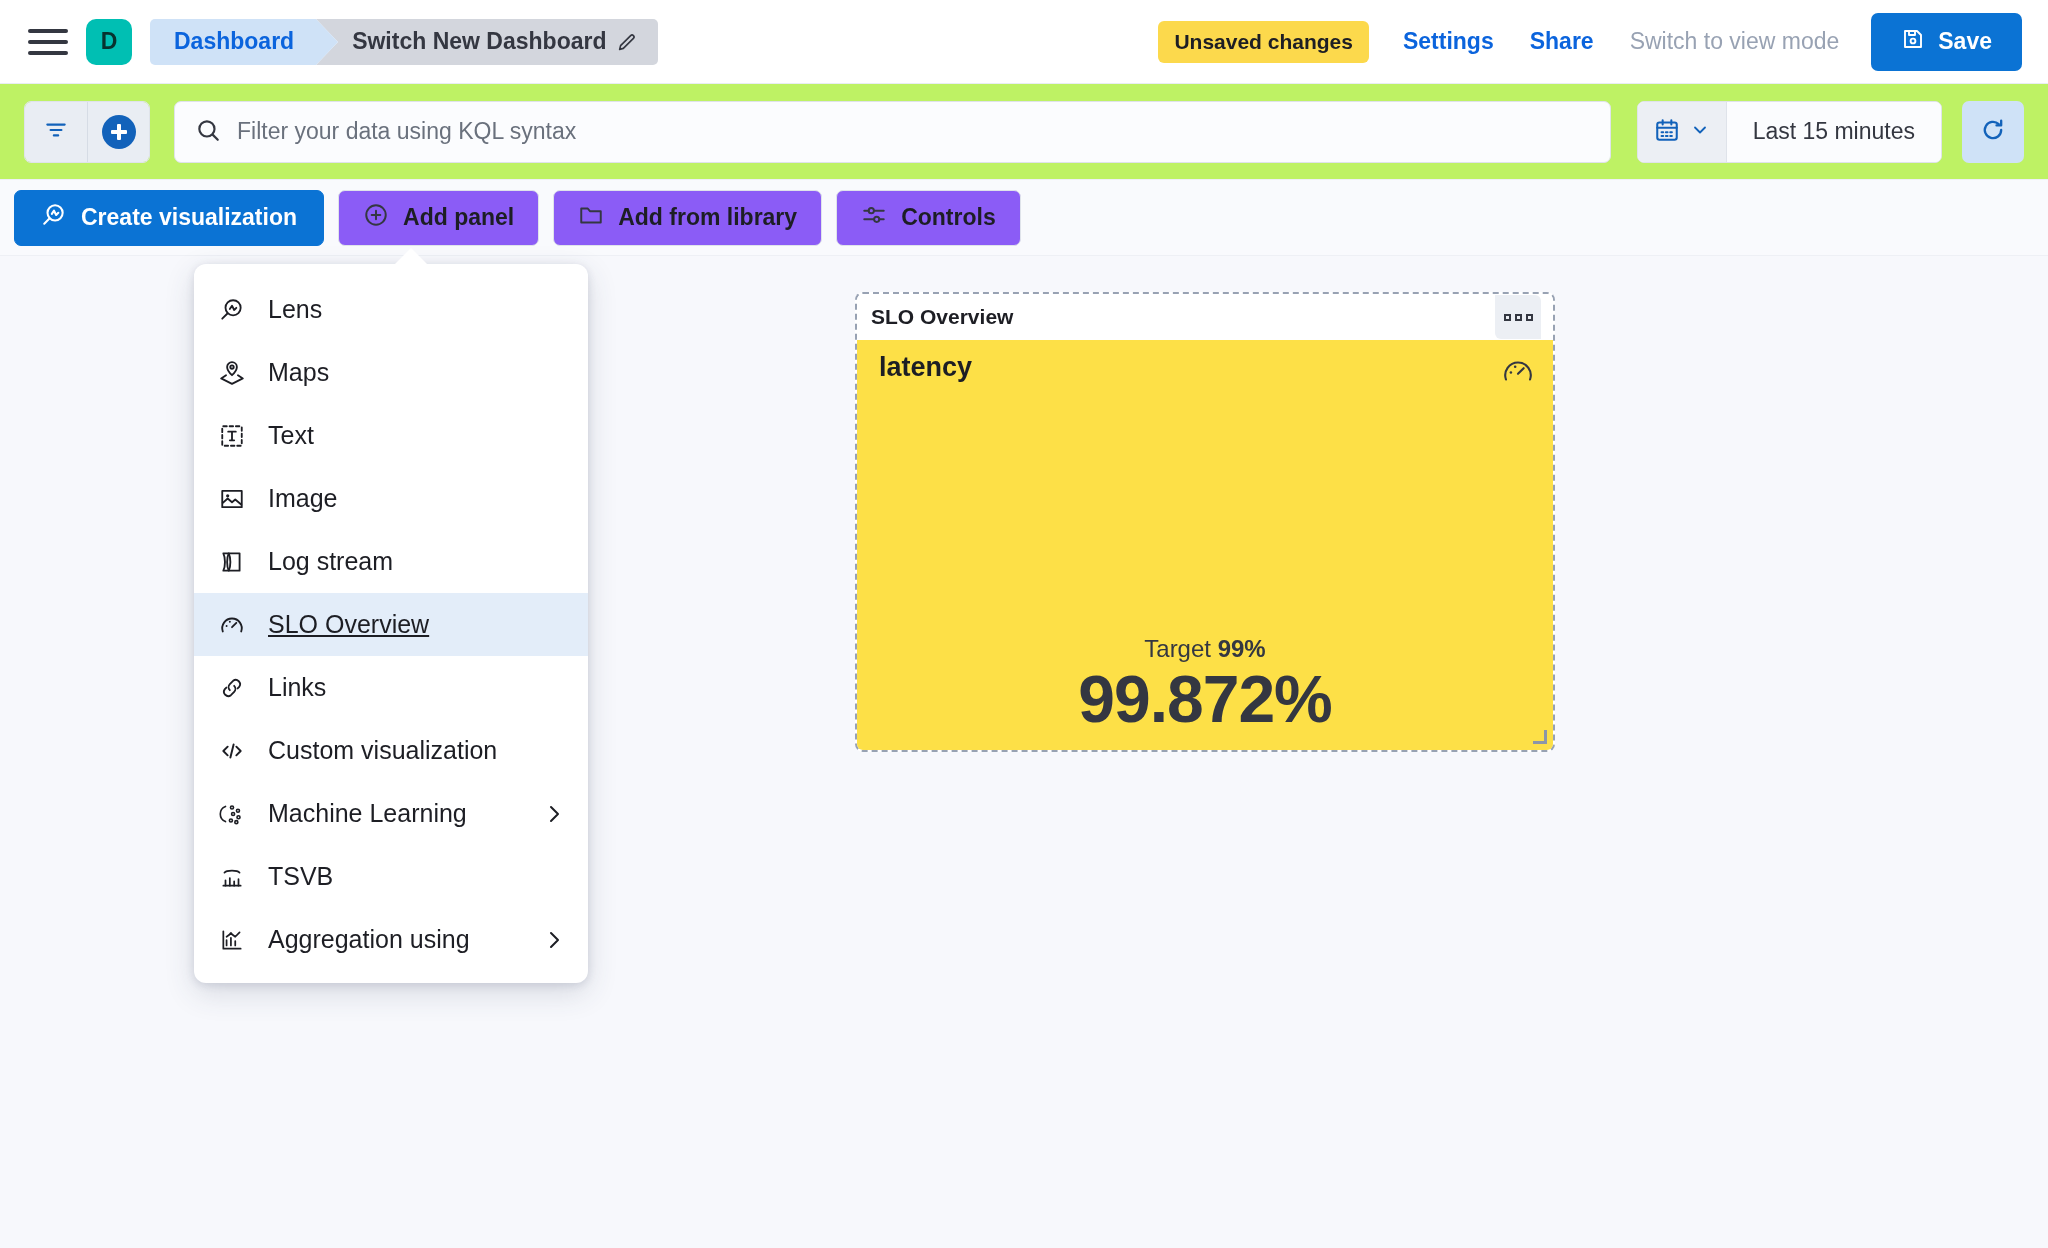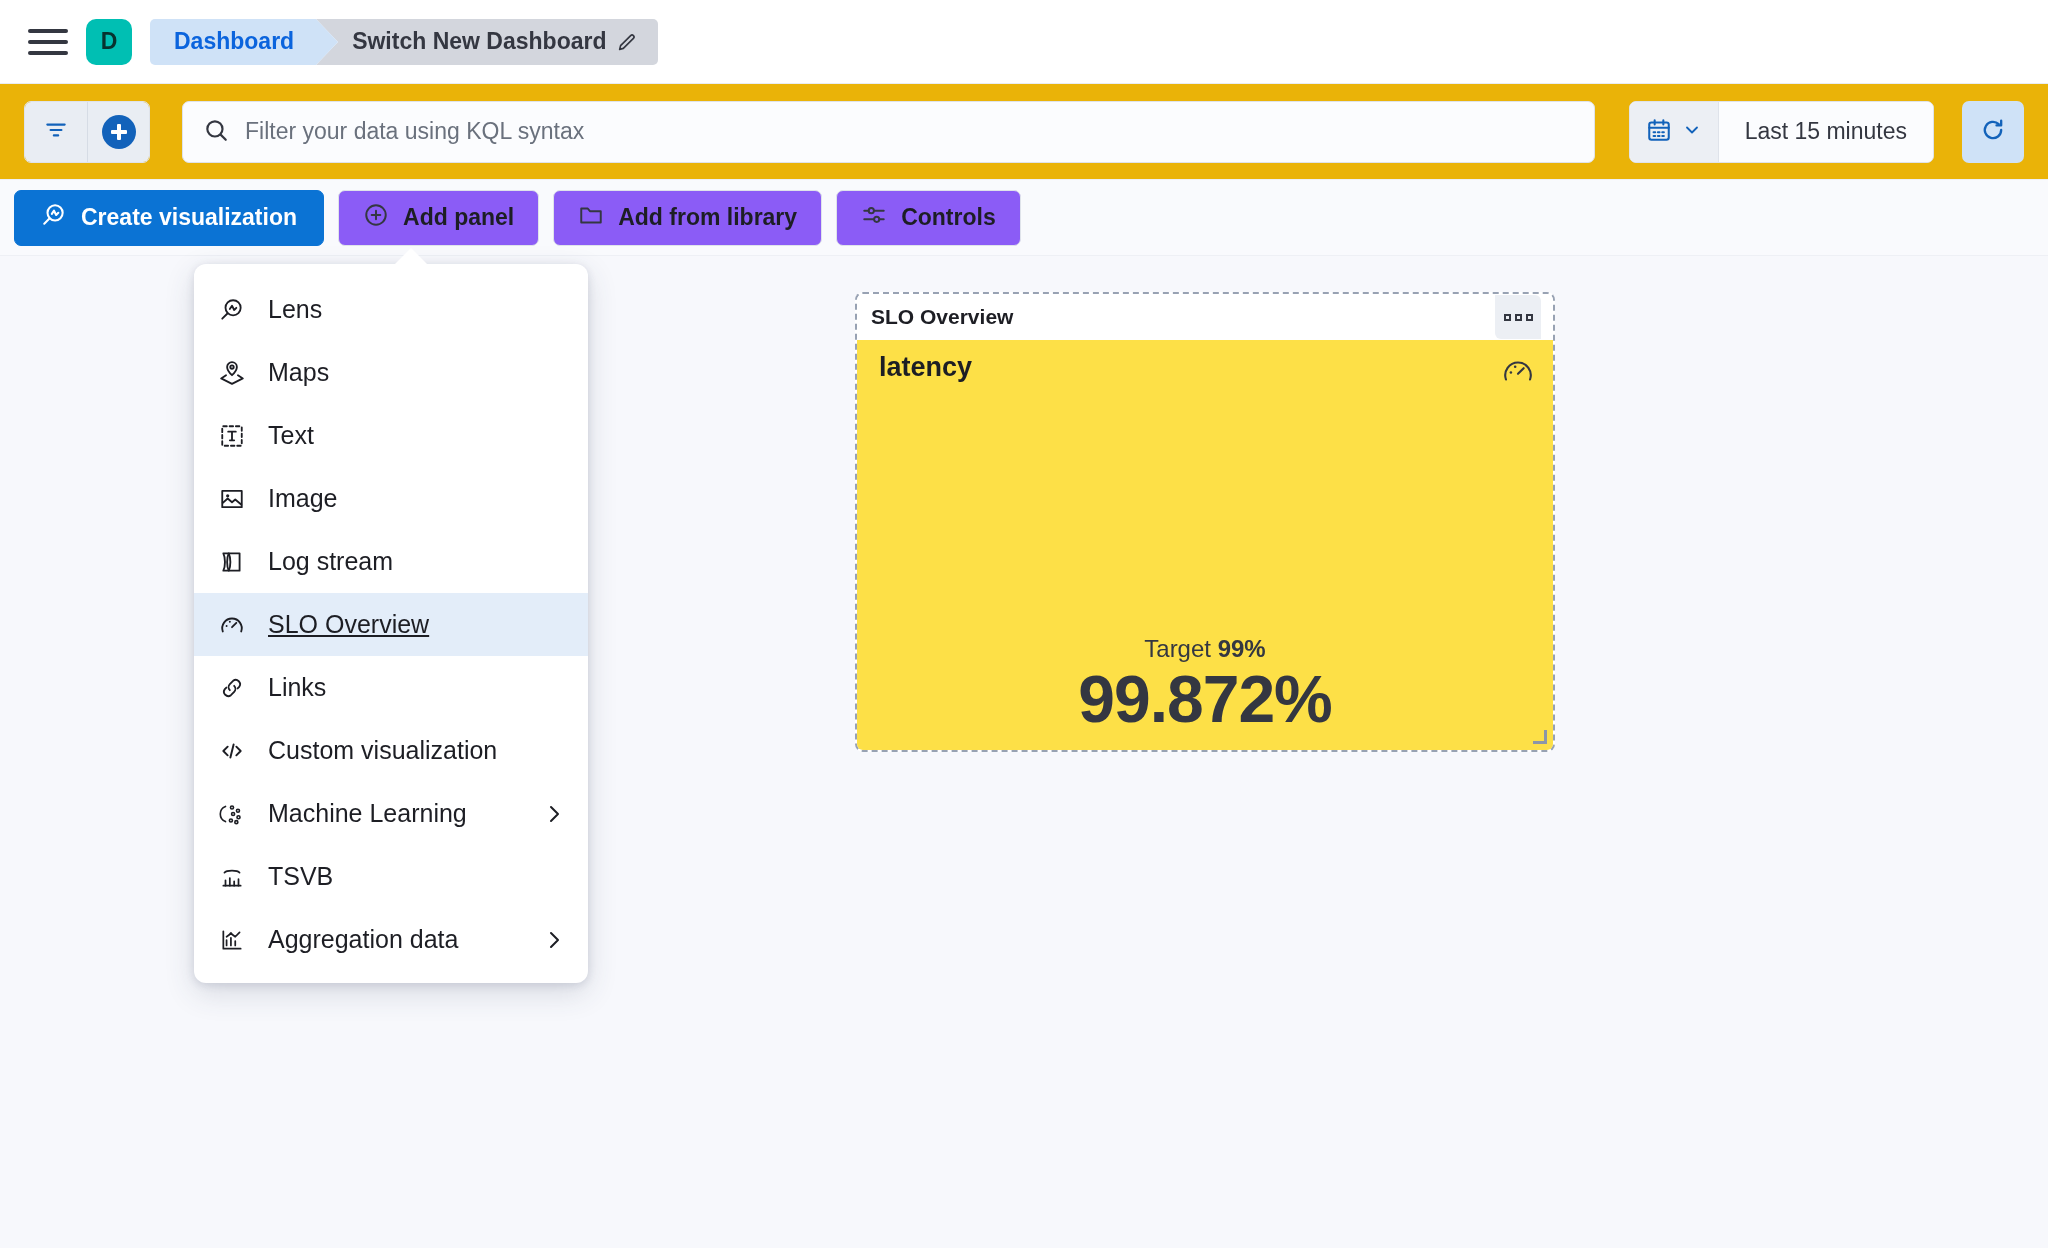--- a/index.html
+++ b/index.html
@@ -89,23 +89,23 @@
   .save-btn {
     background: #0b73d4; color: #fff;
     font-size: 23px; font-weight: 700;
     border-radius: 7px; padding: 14px 30px;
     display: flex; align-items: center; gap: 13px;
     cursor: pointer; border: none;
   }
 
   
   .querybar {
-    height: 96px; background: #eab308;
+    height: 96px; background: #bef264;
     display: flex; align-items: center;
-    padding: 0 24px; gap: 12px;
+    padding: 0 24px; gap: 4px;
     border-bottom: 1px solid #eef0f5;
   }
   .filter-group {
     display: flex; height: 62px; border-radius: 7px;
     overflow: hidden; border: 1px solid #dfe3ea;
     margin-right: 20px;
   }
   .filter-btn {
     width: 62px; background: #e9edf3;
     display: flex; align-items: center; justify-content: center;
@@ -274,20 +274,36 @@
     <div class="crumb crumb-2">
       <span>Switch New Dashboard</span>
       <span class="pencil-icon">
         <svg width="22" height="22" viewBox="0 0 24 24" fill="none" stroke="#343741" stroke-width="1.8" stroke-linecap="round" stroke-linejoin="round">
           <path d="M4 20l4-1 11-11a2 2 0 0 0-3-3L5 16l-1 4z"></path>
         </svg>
       </span>
     </div>
   </div>
 
+  <div class="header-right">
+    <div class="unsaved-badge">Unsaved changes</div>
+    <div class="hdr-link">Settings</div>
+    <div class="hdr-link">Share</div>
+    <div class="hdr-link muted">Switch to view mode</div>
+    <div class="save-btn">
+      <span>
+        <svg width="24" height="24" viewBox="0 0 24 24" fill="none" stroke="#fff" stroke-width="1.9" stroke-linejoin="round">
+          <path d="M4 4h12l4 4v12H4z"></path>
+          <circle cx="12" cy="14" r="2.4"></circle>
+          <path d="M8 4v4h6V4"></path>
+        </svg>
+      </span>
+      <span>Save</span>
+    </div>
+  </div>
 </div>
 
 <div class="querybar">
   <div class="filter-group">
     <div class="filter-btn">
       <span>
         <svg width="26" height="26" viewBox="0 0 24 24" fill="none" stroke="#1262ba" stroke-width="2" stroke-linecap="round">
           <path d="M4 7h16M7 12h10M10 17h4"></path>
         </svg>
       </span>
@@ -500,21 +516,21 @@
 
     <div class="menu-item">
       <span class="mi-icon">
         <svg width="26" height="26" viewBox="0 0 24 24" fill="none" stroke="#1d1e24" stroke-width="1.6" stroke-linecap="round" stroke-linejoin="round">
           <path d="M4 4v16h16"></path>
           <path d="M7 17v-5M11 17v-7M15 17v-4"></path>
           <path d="M7 9l4-3 4 3 4-4"></path>
           <circle cx="11" cy="6" r="1.2" fill="#1d1e24" stroke="none"></circle>
         </svg>
       </span>
-      <span class="mi-label">Aggregation data</span>
+      <span class="mi-label">Aggregation using</span>
       <span class="mi-arrow">
         <svg width="24" height="24" viewBox="0 0 24 24" fill="none" stroke="#1d1e24" stroke-width="2" stroke-linecap="round" stroke-linejoin="round">
           <path d="M9 5l7 7-7 7"></path>
         </svg>
       </span>
     </div>
   </div>
 
   <div class="panel">
     <div class="panel-header">

